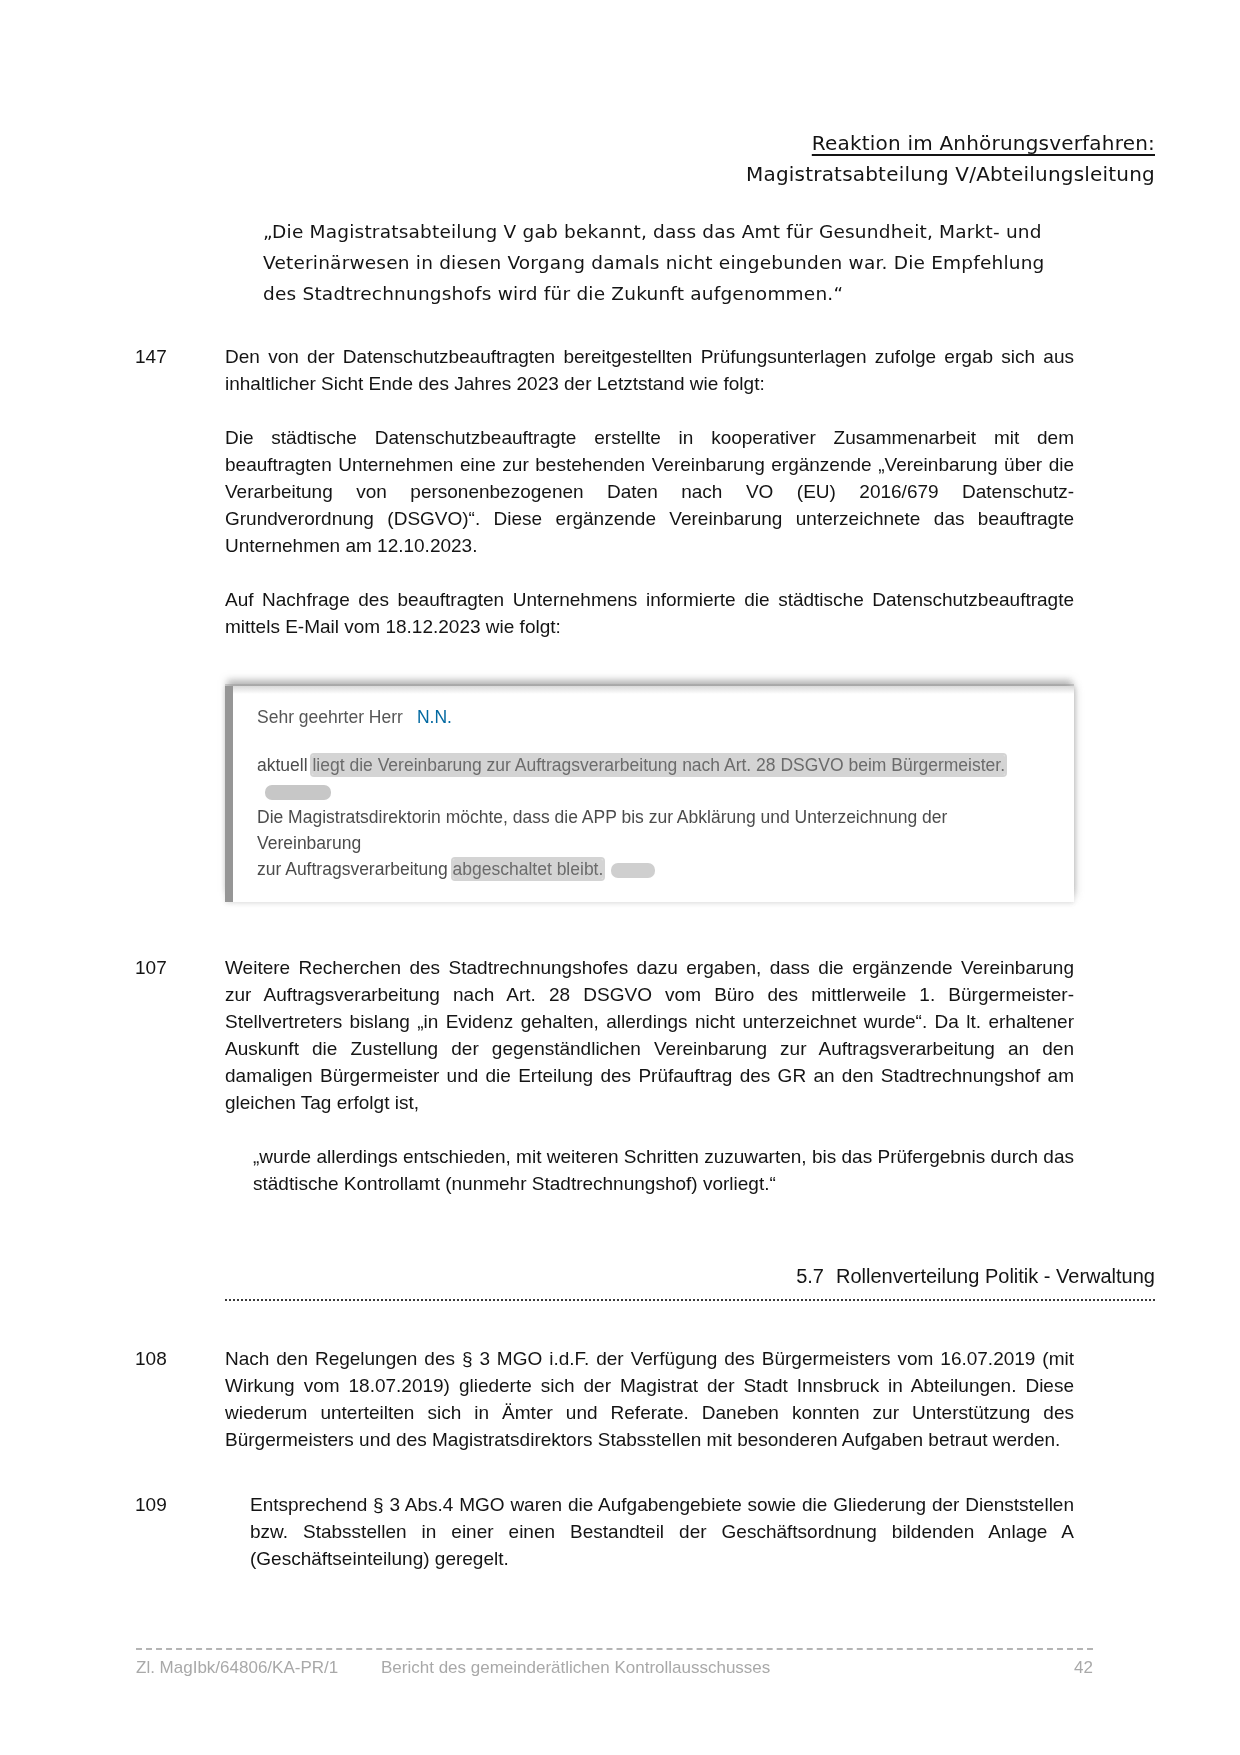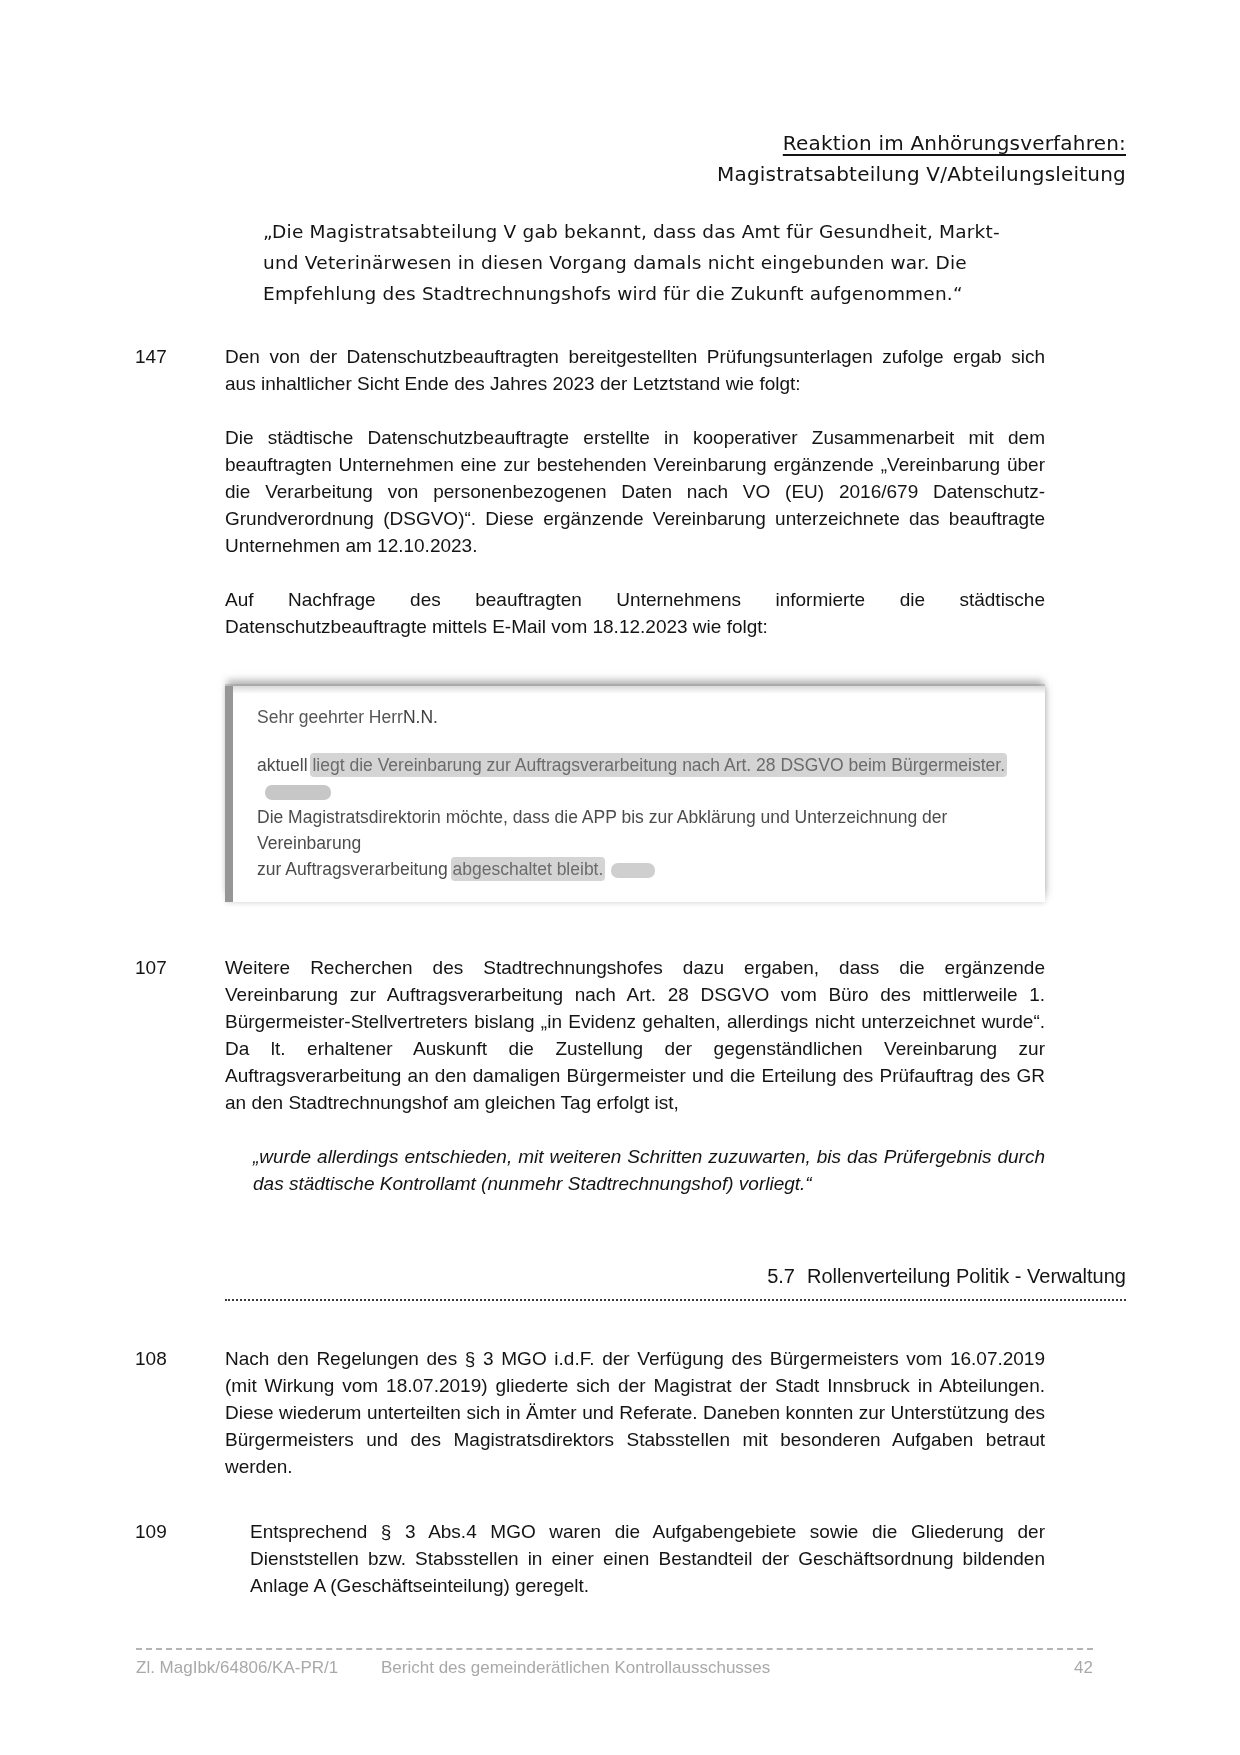--- a/index.html
+++ b/index.html
@@ -4,21 +4,21 @@
 <style>
   html,body{margin:0;padding:0;background:#fff;}
   .page{
     position:relative;
     width:1240px;height:1755px;
     background:#ffffff;
     overflow:hidden;
     font-family:"Liberation Sans",sans-serif;
     color:#141414;
     box-sizing:border-box;
-    padding:128px 114px 0 135px;
+    padding:128px 85px 0 135px;
   }
   
   .doc-header{
     text-align:right;
     font-family:"DejaVu Sans",sans-serif;
     font-size:20px;
     line-height:31px;
     letter-spacing:.2px;
   }
   .doc-header .hdr1{text-decoration:underline;text-underline-offset:4px;}
@@ -43,21 +43,20 @@
   }
   .para-body{margin-right:81px;}
   .para-body p{
     margin:0 0 27px 0;
     font-size:19px;
     line-height:27px;
     text-align:justify;
   }
   .para-body p:last-child{margin-bottom:0;}
   p.italic-quote{
-    font-style:italic;
     margin-left:28px !important;
     margin-top:18px;
   }
   
   .email-wrap{
     margin:46px 81px 0 90px;
     position:relative;
   }
   .email-box{
     position:relative;
@@ -72,21 +71,21 @@
     line-height:26px;
     color:#4c4c4c;
   }
   .email-box::before{
     content:"";
     position:absolute;left:-8px;right:0;top:-2px;height:10px;
     background:linear-gradient(to bottom,rgba(150,150,150,.45),rgba(150,150,150,0));
     pointer-events:none;
   }
   .email-salutation{margin-bottom:22px;color:#565656;}
-  .email-salutation .nn{color:#404040;}
+  .email-salutation .nn{margin-left:14px;color:#0369a1;}
   .email-body{color:#4c4c4c;}
   .hl{
     background:#d4d4d4;
     box-shadow:0 0 0 2px #d4d4d4;
     border-radius:2px;
     color:#6b6b6b;
   }
   .smudge{
     display:inline-block;
     vertical-align:middle;

